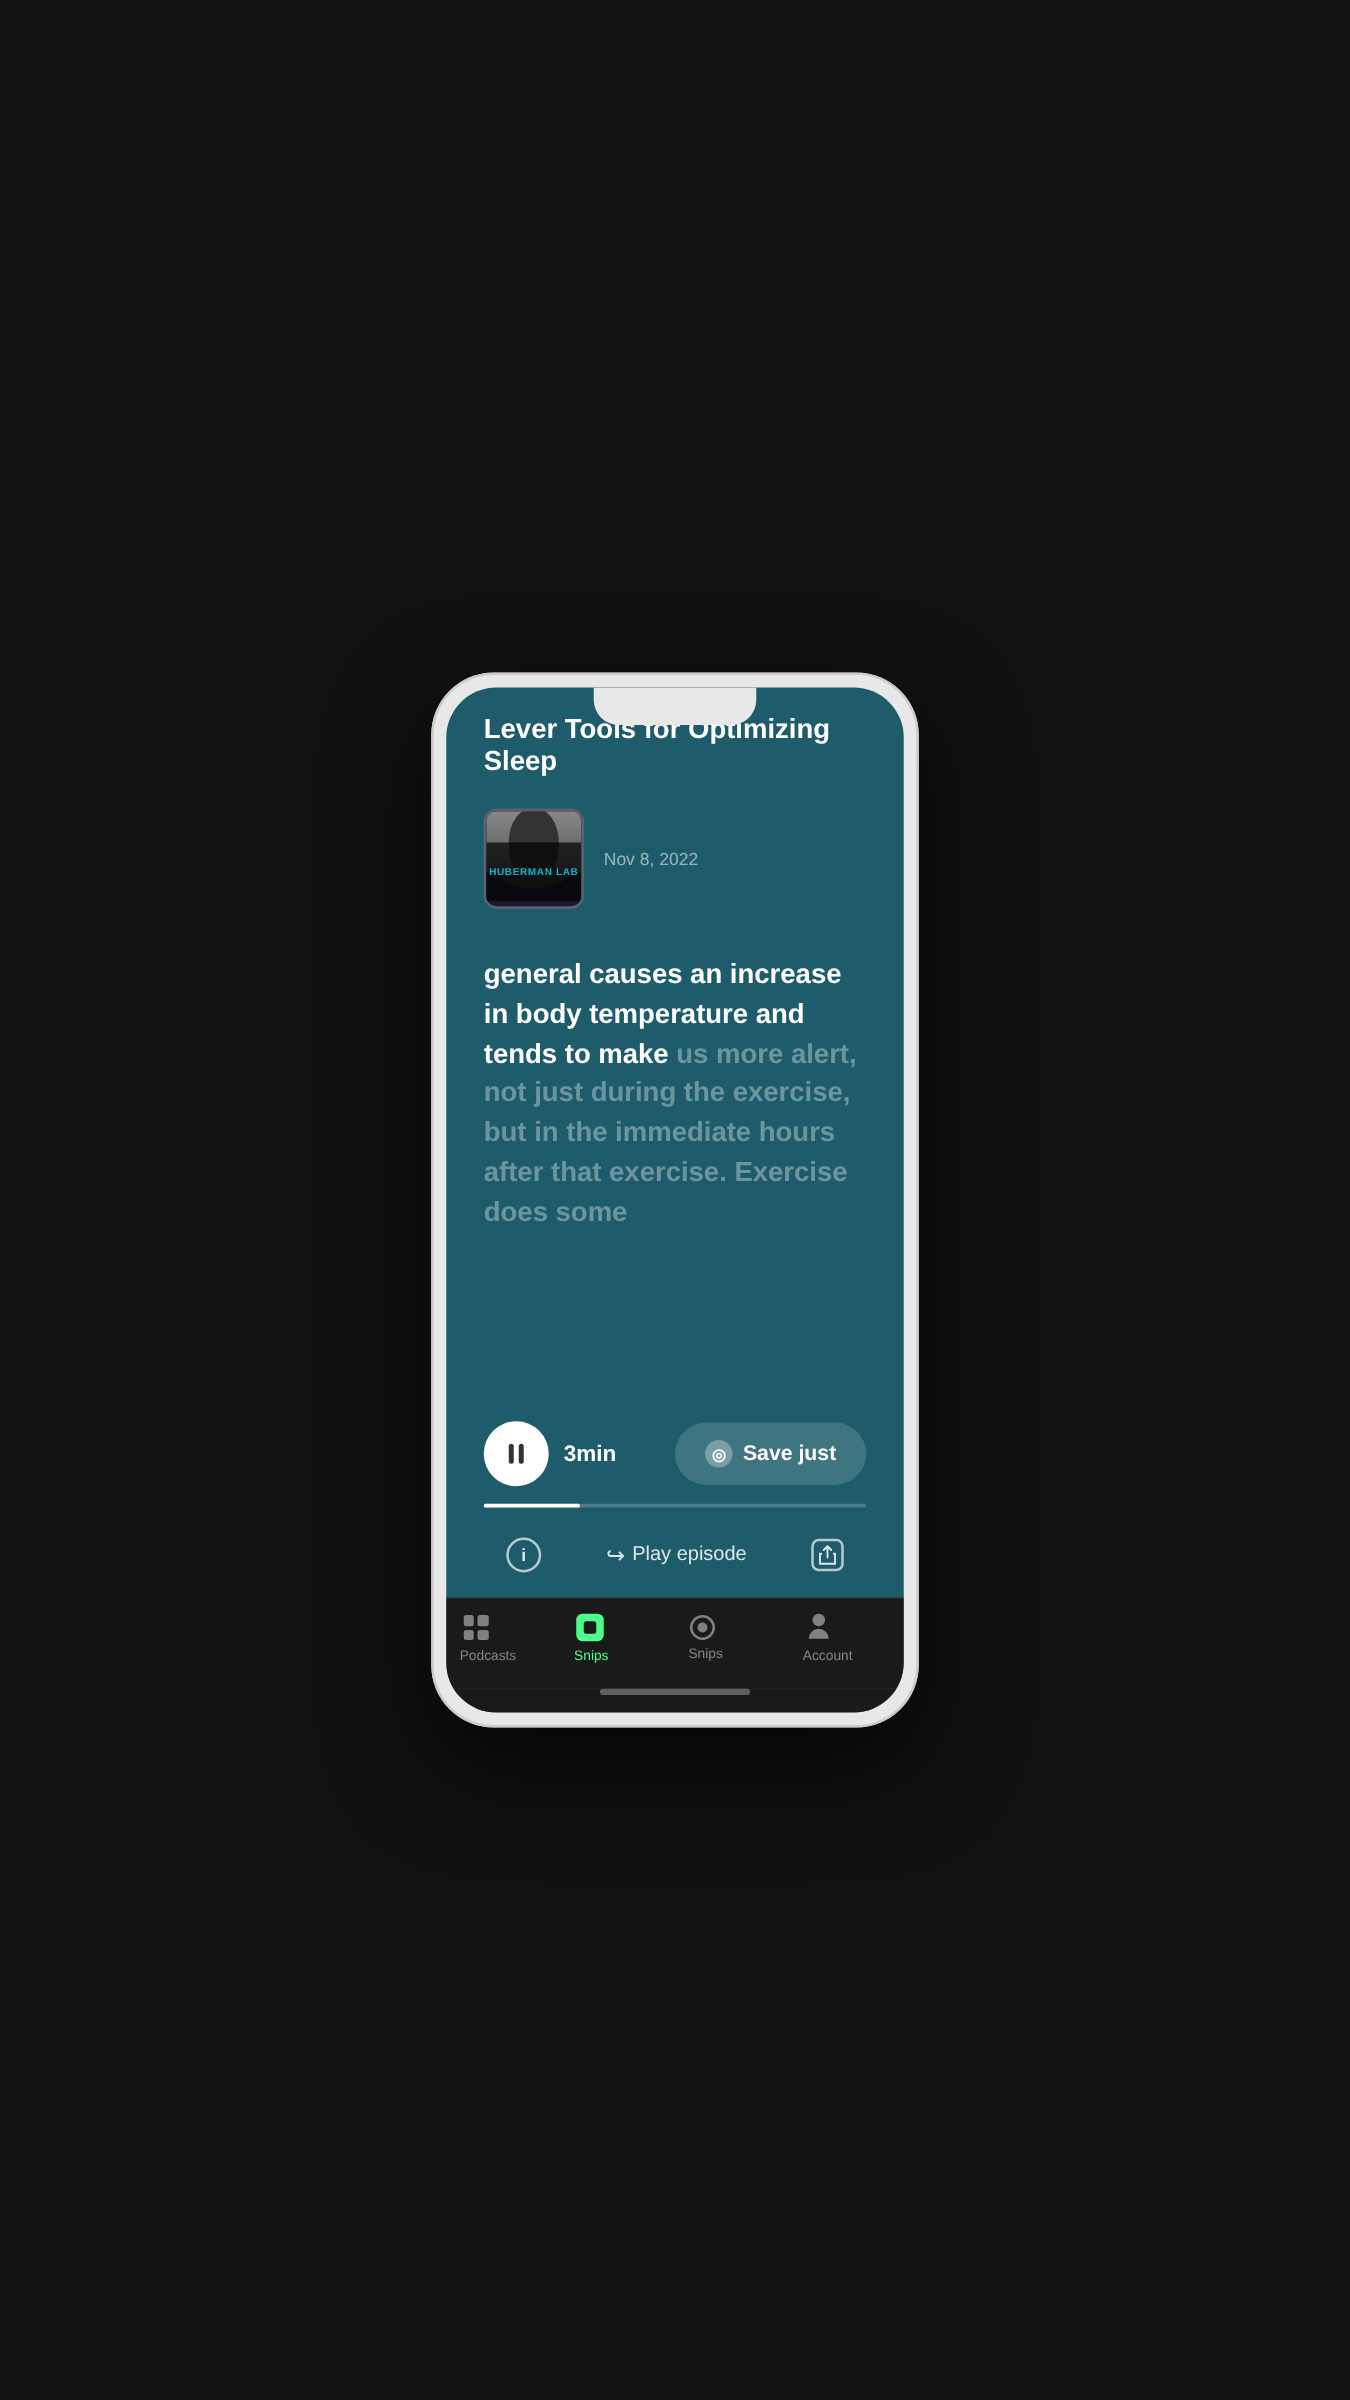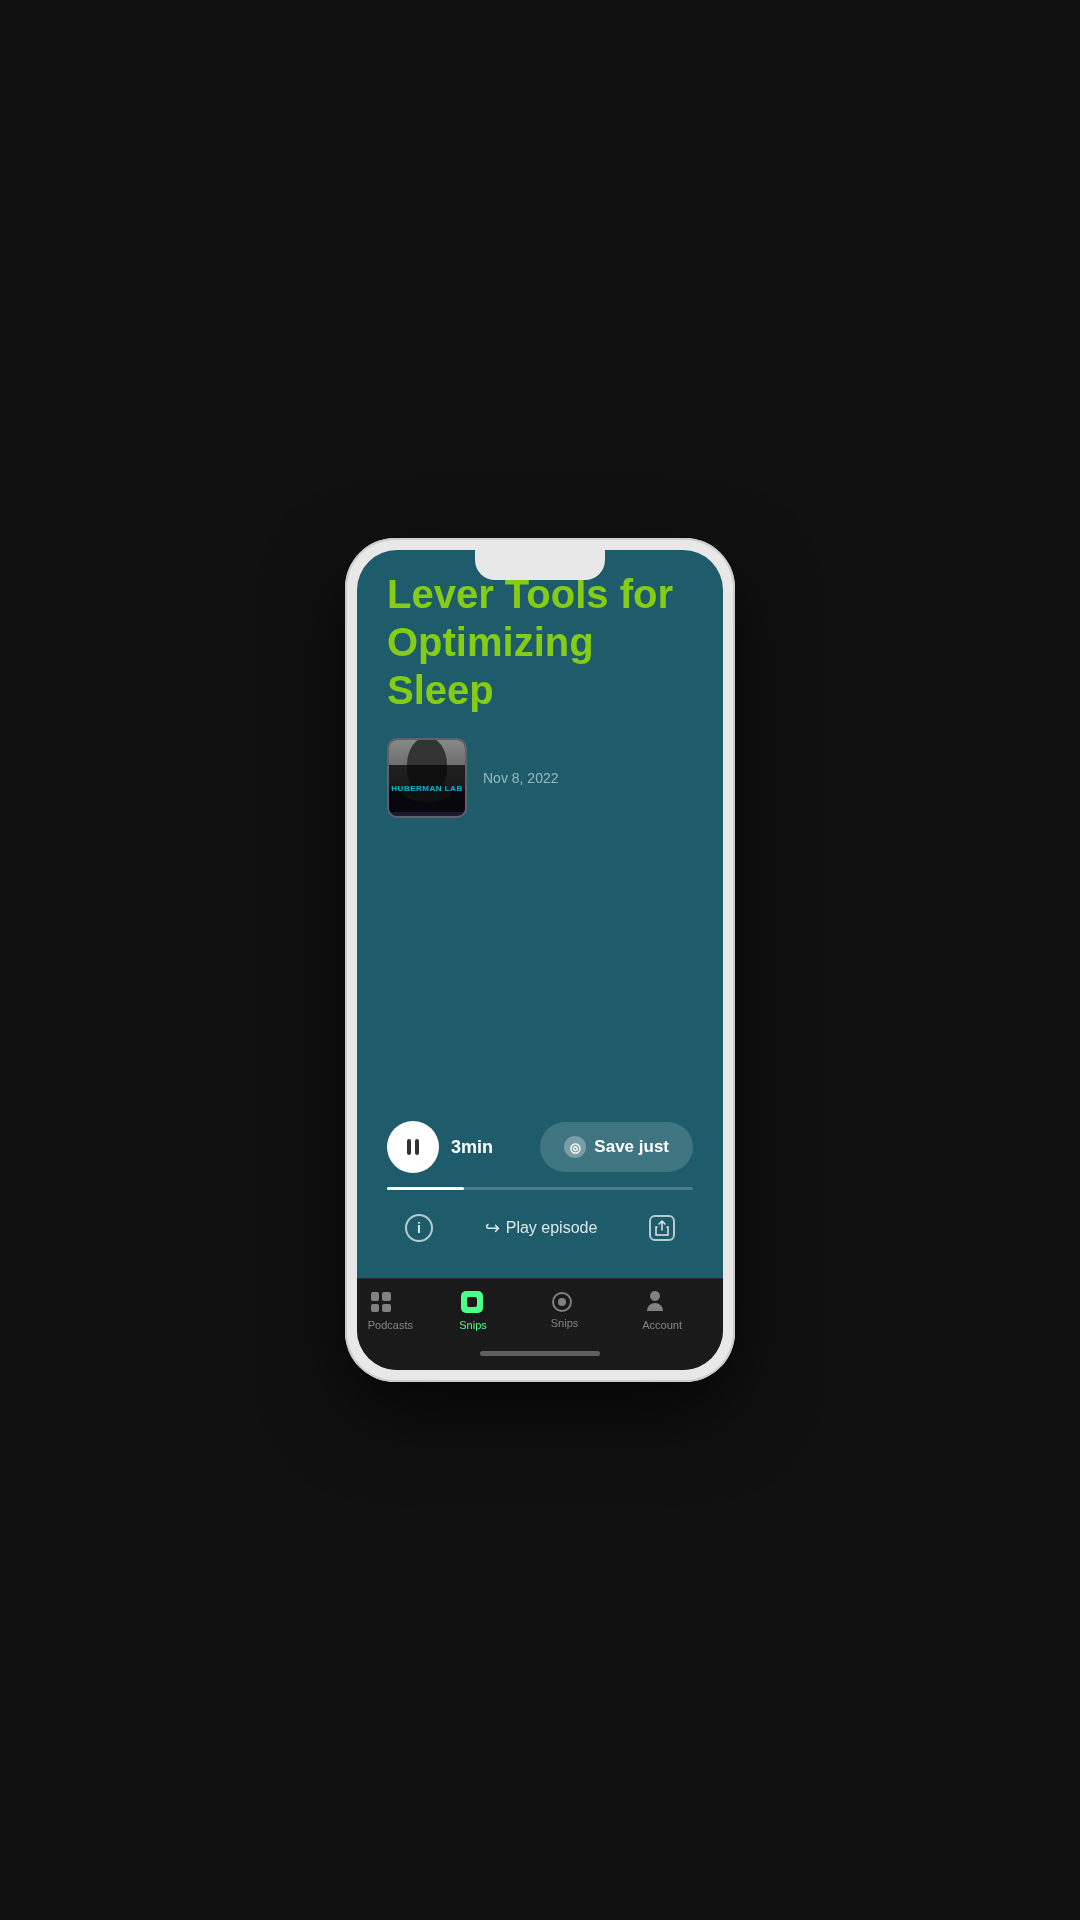--- a/index.html
+++ b/index.html
@@ -109,22 +109,22 @@
 
     .main-content {
       flex: 1;
       padding: 20px 30px 0;
       overflow: hidden;
       display: flex;
       flex-direction: column;
     }
 
     .episode-title {
-      color: #84cc16;
-      font-size: 40px;
+      color: #ffffff;
+      font-size: 22px;
       font-weight: 800;
       line-height: 1.2;
       margin-bottom: 24px;
     }
 
     .podcast-info {
       display: flex;
       align-items: center;
       gap: 16px;
       margin-bottom: 36px;
@@ -222,21 +222,21 @@
 
     .transcript-faded {
       color: rgba(255,255,255,0.35);
       font-size: 22px;
       font-weight: 600;
       line-height: 1.45;
       display: inline;
     }
 
     .player-section {
-      padding: 16px 30px 16px;
+      padding: 16px 30px 0;
     }
 
     .player-controls {
       display: flex;
       align-items: center;
       justify-content: space-between;
       margin-bottom: 14px;
     }
 
     .player-left {
@@ -493,20 +493,23 @@
           <div class="thumbnail-face">
             <div class="face-silhouette"></div>
           </div>
           <div class="thumbnail-label">HUBERMAN LAB</div>
         </div>
         <div class="podcast-text-info">
           <div class="podcast-date">Nov 8, 2022</div>
         </div>
       </div>
 
+      <div class="transcript-area">
+        <span class="transcript-highlighted">general causes an increase in body temperature and tends to make</span><span class="transcript-faded"> us more alert, not just during the exercise, but in the immediate hours after that exercise. Exercise does some</span>
+      </div>
     </div>
 
     <div class="player-section">
       <div class="player-controls">
         <div class="player-left">
           <div class="pause-button">
             <div class="pause-icon">
               <div class="pause-bar"></div>
               <div class="pause-bar"></div>
             </div>

